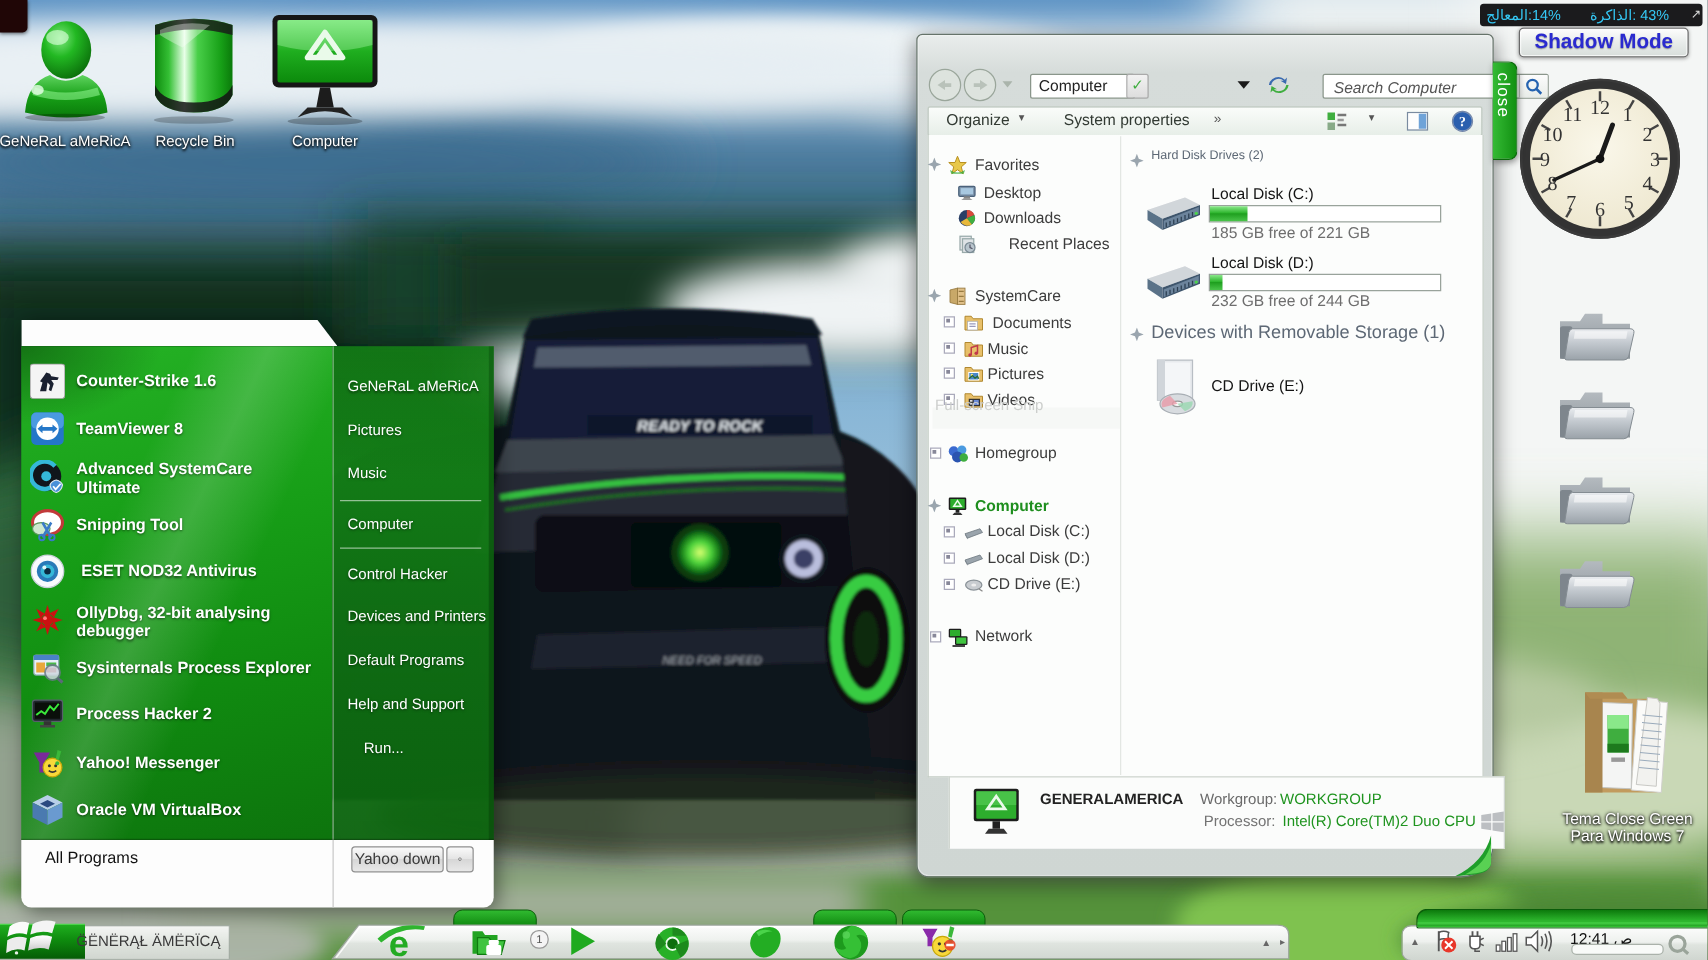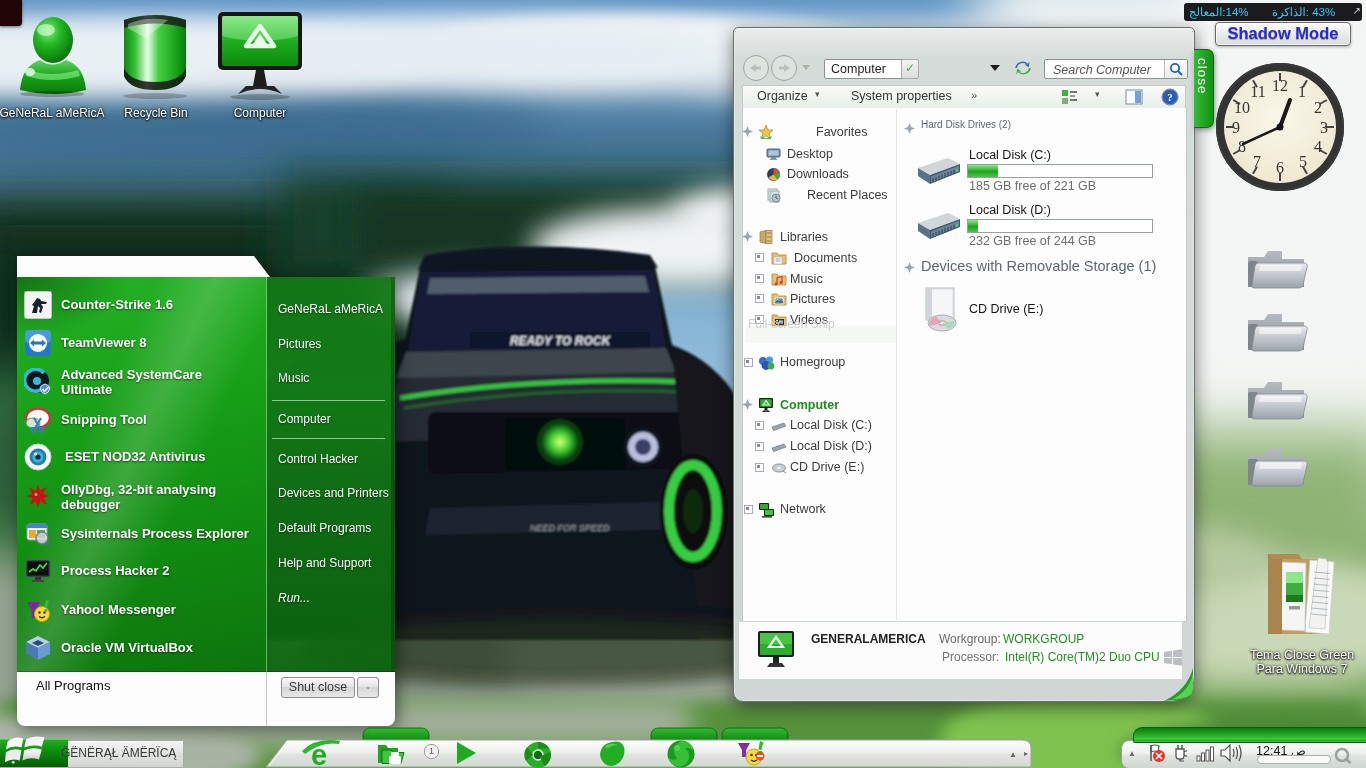--- a/index.html
+++ b/index.html
@@ -302,21 +302,21 @@
     <path d="M50,14 l-6,-4 v2.5 h-5 v3 h5 v2.5 z" fill="#b9c2ba"></path>
     <path d="M62,11 l4,5 l4,-5 z" fill="#aab4ab"></path>
   </svg>
   <div class="abs" style="left:90px;top:31px;width:76px;height:18px;background:#fff;border:1px solid #8a968b;border-radius:2px;font-size:12.5px;color:#222;line-height:18px;padding-left:6px;">Computer</div>
   <div class="abs" style="left:167px;top:31px;width:16px;height:18px;background:linear-gradient(#f2f2f2,#ddd);border:1px solid #aaa;border-radius:2px;color:#3fae3f;font-size:12px;line-height:17px;text-align:center;">✓</div>
   <div class="abs" style="left:256px;top:37px;width:0;height:0;border-left:5px solid transparent;border-right:5px solid transparent;border-top:6px solid #1a1a1a;"></div>
   <svg class="abs" style="left:280px;top:32px" width="18" height="16" viewBox="0 0 18 16">
     <path d="M3,8 a6,6 0 0 1 10,-3.4 l-2.6,0 l4.4,2.6 l0.8,-5.2 l-1.7,1.7 a7.7,7.7 0 0 0 -12.8,4.3 z" fill="#3a6ab0"></path>
     <path d="M15,8 a6,6 0 0 1 -10,3.4 l2.6,0 l-4.4,-2.6 l-0.8,5.2 l1.7,-1.7 a7.7,7.7 0 0 0 12.8,-4.3 z" fill="#3fae3f"></path>
   </svg>
-  <div class="abs" style="left:310px;top:31px;width:142px;height:18px;background:#fff;border:1px solid #8a968b;border-radius:2px;">
+  <div class="abs" style="left:324px;top:31px;width:142px;height:18px;background:#fff;border:1px solid #8a968b;border-radius:2px;padding-left:37px;">
      <span style="position:absolute;left:8px;top:1px;font-size:12.5px;font-style:italic;color:#555;line-height:18px;">Search Computer</span>
      <span style="position:absolute;right:0;top:0;width:22px;height:18px;background:linear-gradient(#fcfcfc,#e8ece8);border-left:1px solid #b5bdb5;"></span>
      <svg style="position:absolute;right:2px;top:1px" width="18" height="16" viewBox="0 0 18 16">
           <circle cx="8" cy="7" r="4.2" fill="none" stroke="#2563b0" stroke-width="1.8"></circle>
           <line x1="11" y1="10" x2="15" y2="14" stroke="#2563b0" stroke-width="2"></line>
         </svg>
   </div>
 
   <div class="abs" style="left:8px;top:57px;width:442px;height:22px;background:linear-gradient(#fafcfa,#e7eee8);border:1px solid #c2ccc3;border-radius:2px;">
     <span style="position:absolute;left:14px;top:3px;font-size:12.5px;color:#323a33;">Organize</span>
@@ -347,21 +347,21 @@
   <div class="abs" style="left:162px;top:81px;width:1px;height:511px;background:#e3e7e3;"></div>
 
   <div class="abs" id="navpane" style="left:8px;top:80px;width:154px;height:513px;font-size:12.5px;color:#3c3c3c;">
     <svg style="position:absolute;left:0;top:18px" width="11" height="11" viewBox="0 0 11 11">
           <path d="M5.5,0 L7,4 L11,5.5 L7,7 L5.5,11 L4,7 L0,5.5 L4,4 Z" fill="#9aa5ae"></path>
         </svg>
     <svg style="position:absolute;left:16px;top:16px" width="16" height="16" viewBox="0 0 16 16">
           <path d="M8,1 L10,6 L15,6 L11,9.5 L12.5,15 L8,11.8 L3.5,15 L5,9.5 L1,6 L6,6 Z" fill="#e8c84a" stroke="#b89020" stroke-width=".8"></path>
           <path d="M2,12 q6,4 12,0 l-1,3 h-10 z" fill="#3fae3f" opacity=".8"></path>
         </svg>
-    <span style="position:absolute;left:38px;top:17px;margin-left:36px;">Favorites</span>
+    <span style="position:absolute;left:38px;top:17px;">Favorites</span>
     <svg style="position:absolute;left:24px;top:39px" width="15" height="14" viewBox="0 0 15 14">
           <rect x="1" y="2" width="13" height="8" rx="1" fill="#7a91a8" stroke="#4a617a"></rect>
           <rect x="2.5" y="3.5" width="10" height="5" fill="#a8c8e0"></rect>
           <rect x="5" y="10" width="5" height="2" fill="#888"></rect>
           <path d="M3,13 h9 l-2,-1.5 h-5 z" fill="#999"></path>
         </svg>
     <span style="position:absolute;left:45px;top:39px;">Desktop</span>
     <svg style="position:absolute;left:24px;top:59px" width="15" height="15" viewBox="0 0 15 15">
           <circle cx="7.5" cy="7.5" r="6.5" fill="#2a3f66"></circle>
           <path d="M7.5,1 a6.5,6.5 0 0 1 6,4 l-6,2.5 z" fill="#d84a3a"></path>
@@ -379,21 +379,21 @@
     <svg style="position:absolute;left:0;top:123px" width="11" height="11" viewBox="0 0 11 11">
           <path d="M5.5,0 L7,4 L11,5.5 L7,7 L5.5,11 L4,7 L0,5.5 L4,4 Z" fill="#9aa5ae"></path>
         </svg>
     <svg style="position:absolute;left:16px;top:121px" width="16" height="16" viewBox="0 0 16 16">
           <path d="M2,3 L8,1.5 L8,14.5 L2,13 Z" fill="#c8a868" stroke="#977a40" stroke-width=".7"></path>
           <rect x="8" y="1.5" width="6" height="13" fill="#e0c088" stroke="#977a40" stroke-width=".7"></rect>
           <line x1="9" y1="4" x2="13" y2="4" stroke="#977a40"></line>
           <line x1="9" y1="8" x2="13" y2="8" stroke="#977a40"></line>
           <line x1="9" y1="12" x2="13" y2="12" stroke="#977a40"></line>
         </svg>
-    <span style="position:absolute;left:38px;top:122px;">Libraries</span>
+    <span style="position:absolute;left:38px;top:122px;">SystemCare</span>
     <span style="position:absolute;left:13px;top:145px;width:7px;height:7px;border:1px solid #aab;background:#fff;"></span>
         <span style="position:absolute;left:15px;top:147px;width:3px;height:3px;background:#889;"></span>
     <svg style="position:absolute;left:29px;top:143px" width="16" height="14" viewBox="0 0 16 14">
           <path d="M1,2 h5 l1.5,2 H15 v9 H1 Z" fill="#e8c06a" stroke="#b08830" stroke-width=".8"></path>
           <rect x="3" y="6" width="8" height="7" fill="#fff" stroke="#aaa" stroke-width=".6"></rect>
           <line x1="4.5" y1="8" x2="9.5" y2="8" stroke="#99b"></line>
           <line x1="4.5" y1="10" x2="9.5" y2="10" stroke="#99b"></line>
         </svg>
     <span style="position:absolute;left:52px;top:143px;">Documents</span>
     <span style="position:absolute;left:13px;top:166px;width:7px;height:7px;border:1px solid #aab;background:#fff;"></span>
@@ -538,21 +538,21 @@
       <path d="M10,4 L34,4 L34,32 L10,32 Z" fill="#f4f6f8"></path>
       <path d="M8,2 L14,2 L14,34 L8,34 Z" fill="#d0d5da"></path>
       <ellipse cx="24" cy="37" rx="14" ry="8" fill="#d8dce0" stroke="#a8aeb4"></ellipse>
       <ellipse cx="24" cy="37" rx="4" ry="2.2" fill="#f8f8f8" stroke="#999"></ellipse>
       <path d="M12,40 a14,8 0 0 1 6,-9.5 l6,6.5 z" fill="#e89aa8" opacity=".8"></path>
       <path d="M36,35 a14,8 0 0 1 -6,8 l-6,-6 z" fill="#9ad8b0" opacity=".8"></path>
     </svg>
     <span style="position:absolute;left:73px;top:194px;font-size:12.5px;color:#141414;">CD Drive (E:)</span>
   </div>
 
-  <div class="abs" style="left:4px;top:593px;width:443px;height:57px;background:#fbfcfb;border:1px solid #d0d6d0;border-bottom:none;">
+  <div class="abs" style="left:25px;top:593px;width:443px;height:57px;background:#fbfcfb;border:1px solid #d0d6d0;border-bottom:none;">
     <svg style="position:absolute;left:16px;top:7px" width="42" height="42" viewBox="0 0 42 42">
       <rect x="3" y="2" width="36" height="26" rx="2" fill="#1c1e1c"></rect>
       <rect x="5" y="4" width="32" height="22" rx="1" fill="#2dad2d"></rect>
       <rect x="5" y="4" width="32" height="11" fill="#5fd45f" opacity=".55"></rect>
       <path d="M21,8 l7,10 h-14 z" fill="none" stroke="#eafaea" stroke-width="2.2"></path>
       <rect x="18" y="28" width="6" height="6" fill="#222"></rect>
       <path d="M12,38 h18 l-3,-4 h-12 z" fill="#333"></path>
     </svg>
     <span style="position:absolute;left:72px;top:10px;font-size:12px;font-weight:bold;color:#222;">GENERALAMERICA</span>
     <span style="position:absolute;left:200px;top:10px;font-size:12px;color:#6a6a6a;">Workgroup:</span>
@@ -680,27 +680,27 @@
     <span style="position:absolute;left:12px;top:25px;">GeNeRaL aMeRicA</span>
     <span style="position:absolute;left:12px;top:60px;">Pictures</span>
     <span style="position:absolute;left:12px;top:94px;">Music</span>
     <span style="position:absolute;left:6px;top:123px;width:113px;height:1px;background:rgba(255,255,255,.55);"></span>
     <span style="position:absolute;left:12px;top:135px;">Computer</span>
     <span style="position:absolute;left:6px;top:161px;width:113px;height:1px;background:rgba(255,255,255,.55);"></span>
     <span style="position:absolute;left:12px;top:175px;">Control Hacker</span>
     <span style="position:absolute;left:12px;top:209px;">Devices and Printers</span>
     <span style="position:absolute;left:12px;top:244px;">Default Programs</span>
     <span style="position:absolute;left:12px;top:279px;">Help and Support</span>
-    <span style="position:absolute;left:12px;top:314px;font-style:italic;">Run...</span>
+    <span style="position:absolute;left:25px;top:314px;">Run...</span>
   </div>
 
   <div class="abs" style="left:0;top:416px;width:378px;height:54px;background:#fdfdfd;border-radius:0 0 8px 8px;box-shadow:0 -1px 0 rgba(0,0,0,.25);">
     <span style="position:absolute;left:249px;top:0;width:1px;height:54px;background:#c9c9c9;"></span>
     <span style="position:absolute;left:19px;top:6px;font-size:13px;color:#111;">All Programs</span>
-    <span style="position:absolute;left:264px;top:5px;width:72px;height:19px;background:linear-gradient(#fafafa,#e3e3e3 50%,#d6d6d6 50%,#e8e8e8);border:1px solid #8e8e8e;border-radius:3px;font-size:12.5px;color:#3a3a3a;text-align:center;line-height:19px;">Shut close</span>
+    <span style="position:absolute;left:264px;top:5px;width:72px;height:19px;background:linear-gradient(#fafafa,#e3e3e3 50%,#d6d6d6 50%,#e8e8e8);border:1px solid #8e8e8e;border-radius:3px;font-size:12.5px;color:#3a3a3a;text-align:center;line-height:19px;">Yahoo down</span>
     <span style="position:absolute;left:340px;top:5px;width:20px;height:19px;background:linear-gradient(#fafafa,#e3e3e3 50%,#d6d6d6 50%,#e8e8e8);border:1px solid #8e8e8e;border-radius:3px;font-size:10px;color:#555;text-align:center;line-height:19px;">◦</span>
   </div>
 </div>
 
 <div class="abs" id="taskbar" style="left:0;top:720px;width:1366px;height:48px;">
 
   <div class="abs" style="left:0;top:19px;width:68px;height:27px;background:linear-gradient(180deg,#1fae1f,#0e8a0e 45%,#065c06 100%);border-top:1px solid #4ad44a;"></div>
 
   <svg class="abs" style="left:4px;top:10px" width="46" height="37" viewBox="0 0 50 40">
     <defs>

